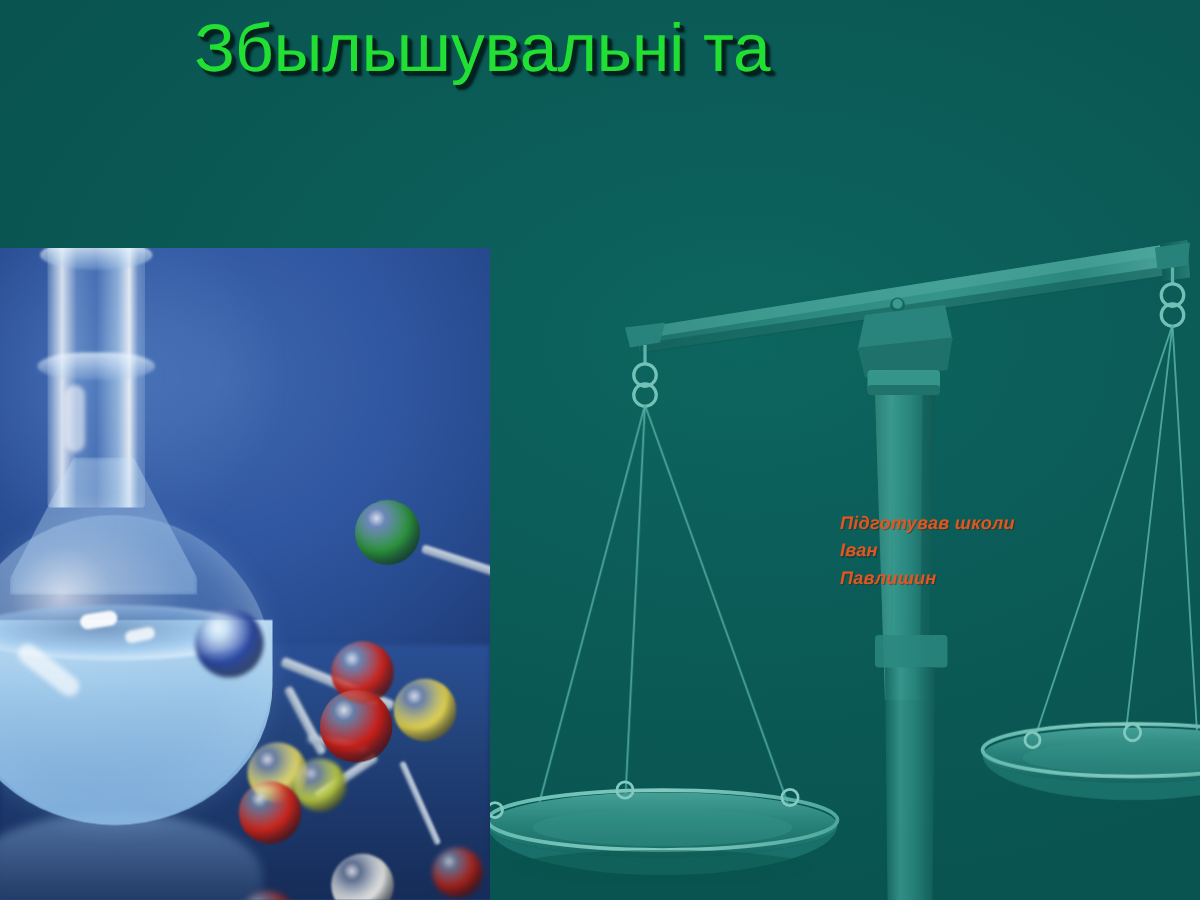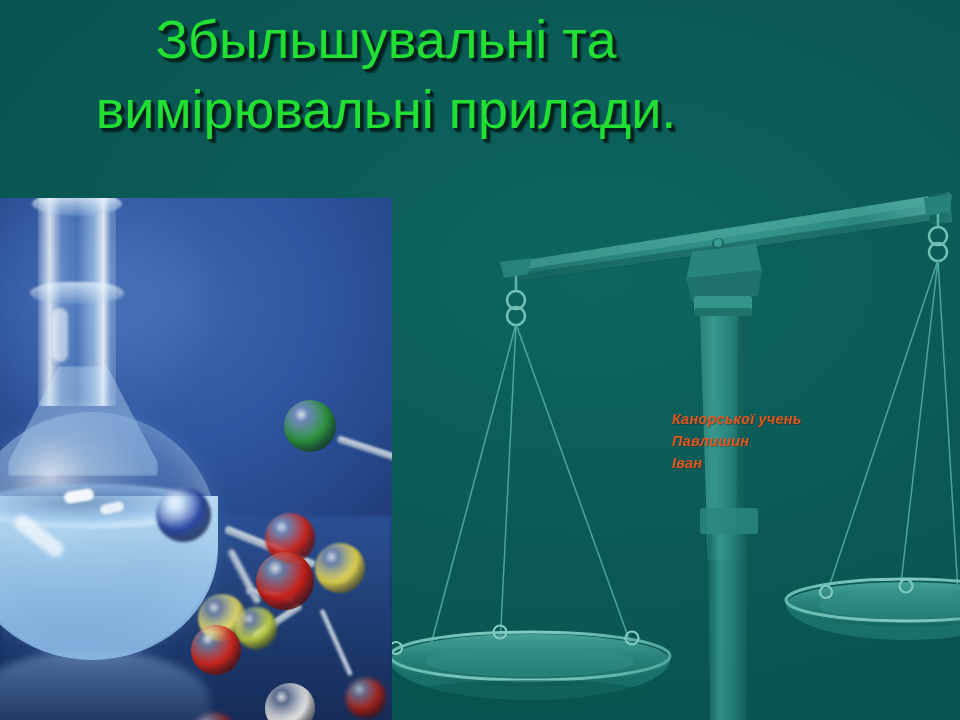--- a/index.html
+++ b/index.html
@@ -327,21 +327,20 @@
           <ellipse cx="906" cy="606" rx="88" ry="13" fill="#3a9a90" opacity=".45"></ellipse>
           <circle cx="826" cy="592" r="6" fill="none" stroke="#8fd6cb" stroke-width="2.2"></circle>
           <circle cx="906" cy="586" r="6.5" fill="none" stroke="#8fd6cb" stroke-width="2.2"></circle>
         </g>
       </g>
     </svg>
   </div>
 
   <div class="title-block">
     <span class="title-line">Збыльшувальні та</span>
-    <span class="title-line">вимірювальні прилади.</span>
   </div>
 
   <div class="photo">
     <div class="photo-inner">
       <div class="bd-base"></div>
       <div class="bd-table"></div>
       <div class="bd-glow"></div>
 
       <div class="rod" style="left:336px; top:248px; width:70px; height:7px; transform:rotate(18deg); filter:blur(1px);"></div>
       <div class="rod" style="left:222px; top:345px; width:96px; height:8px; transform:rotate(22deg); filter:blur(1.2px);"></div>
@@ -373,18 +372,18 @@
           <div class="sph" style="left: 235px; top: 409px; width: 42px; height: 42px; background: radial-gradient(circle at 33% 28%, rgba(255, 255, 255, 0.8) 0%, rgba(255, 255, 255, 0.3) 14%, rgb(207, 224, 74) 52%, rgba(0, 0, 0, 0.35) 100%); box-shadow: rgba(0, 0, 0, 0.35) -5px -7px 12px inset; filter: blur(1.8px);"></div>
           <div class="sph" style="left: 191px; top: 427px; width: 50px; height: 50px; background: radial-gradient(circle at 33% 28%, rgba(255, 255, 255, 0.8) 0%, rgba(255, 255, 255, 0.3) 14%, rgb(216, 40, 29) 52%, rgba(0, 0, 0, 0.35) 100%); box-shadow: rgba(0, 0, 0, 0.35) -5px -7px 12px inset; filter: blur(0.7px);"></div>
           <div class="sph" style="left: 265px; top: 485px; width: 50px; height: 50px; background: radial-gradient(circle at 33% 28%, rgba(255, 255, 255, 0.8) 0%, rgba(255, 255, 255, 0.3) 14%, rgb(242, 243, 240) 52%, rgba(0, 0, 0, 0.35) 100%); box-shadow: rgba(0, 0, 0, 0.35) -5px -7px 12px inset; filter: blur(0.7px);"></div>
           <div class="sph" style="left: 191px; top: 515px; width: 46px; height: 46px; background: radial-gradient(circle at 33% 28%, rgba(255, 255, 255, 0.8) 0%, rgba(255, 255, 255, 0.3) 14%, rgb(165, 32, 26) 52%, rgba(0, 0, 0, 0.35) 100%); box-shadow: rgba(0, 0, 0, 0.35) -5px -7px 12px inset; filter: blur(2.6px);"></div>
           <div class="sph" style="left: 346px; top: 480px; width: 40px; height: 40px; background: radial-gradient(circle at 33% 28%, rgba(255, 255, 255, 0.8) 0%, rgba(255, 255, 255, 0.3) 14%, rgb(184, 36, 28) 52%, rgba(0, 0, 0, 0.35) 100%); box-shadow: rgba(0, 0, 0, 0.35) -5px -7px 12px inset; filter: blur(2.2px);"></div>
         </div>
     </div>
   </div>
 
   <div class="byline">
-    <div>Канорської учень</div>
+    <div>Підготував школи</div>
+    <div>Іван</div>
     <div>Павлишин</div>
-    <div>Іван</div>
   </div>
 
 </div>
 
 </body></html>

